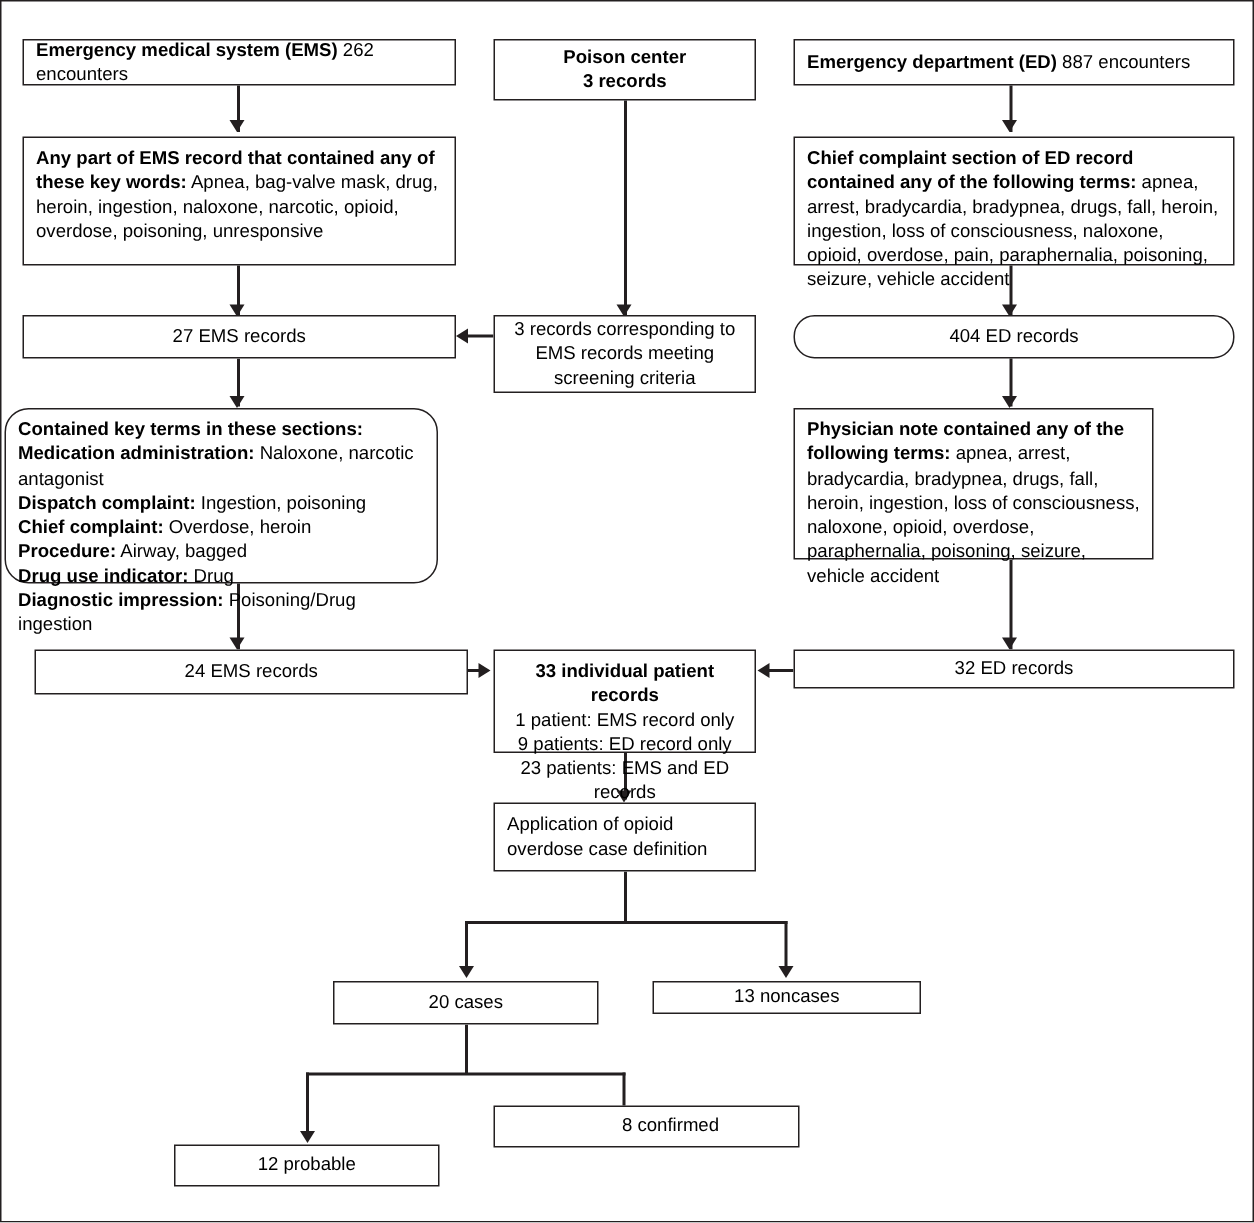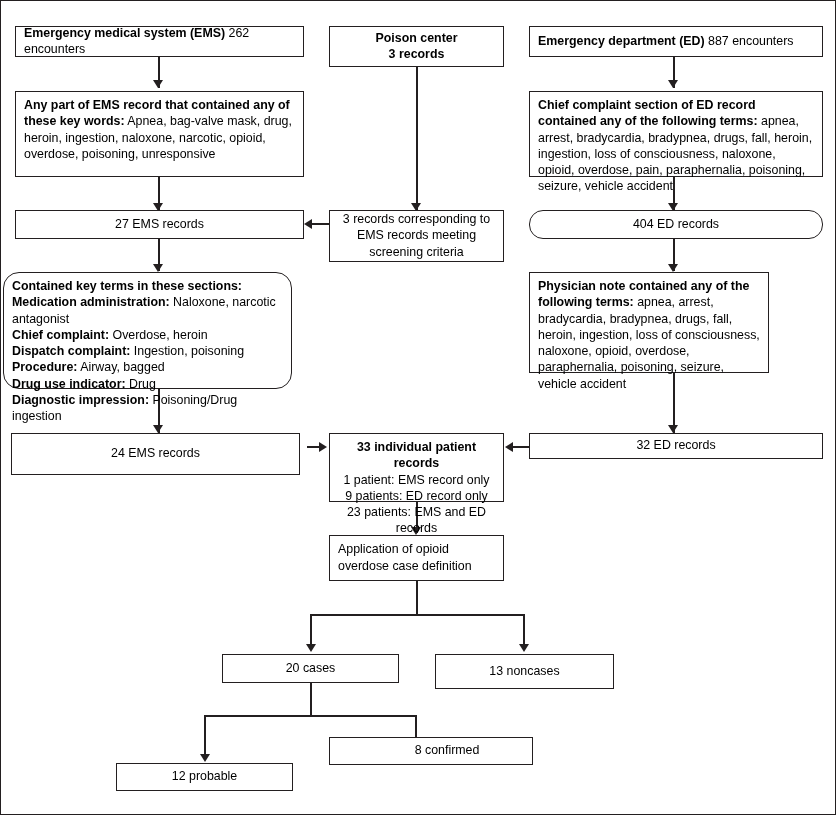--- a/index.html
+++ b/index.html
@@ -159,32 +159,32 @@
     <span>3 records corresponding to EMS records meeting screening criteria</span>
   </div>
 
   <div class="box center vcenter" style="left:528px; top:209px; width:294px; height:29px;border-radius:14px;">
     <span>404 ED records</span>
   </div>
 
   <div class="box left" style="left:2px; top:271px; width:289px; height:117px;border-radius:16px;">
     <span class="b lbl-line">Contained key terms in these sections:</span>
     <span class="lbl-line"><span class="b">Medication administration:</span><span> Naloxone, narcotic antagonist</span></span>
+    <span class="lbl-line"><span class="b">Dispatch complaint:</span><span> Ingestion, poisoning</span></span>
     <span class="lbl-line"><span class="b">Chief complaint:</span><span> Overdose, heroin</span></span>
-    <span class="lbl-line"><span class="b">Dispatch complaint:</span><span> Ingestion, poisoning</span></span>
     <span class="lbl-line"><span class="b">Procedure:</span><span> Airway, bagged</span></span>
     <span class="lbl-line"><span class="b">Drug use indicator:</span><span> Drug</span></span>
     <span class="lbl-line"><span class="b">Diagnostic impression:</span><span> Poisoning/Drug ingestion</span></span>
   </div>
 
   <div class="box left" style="left:528px; top:271px; width:240px; height:101px;">
     <span><span class="b">Physician note contained any of the following terms:</span><span> apnea, arrest, bradycardia, bradypnea, drugs, fall, heroin, ingestion, loss of consciousness, naloxone, opioid, overdose, paraphernalia, poisoning, seizure, vehicle accident</span></span>
   </div>
 
-  <div class="box center vcenter" style="left:10px; top:432px; width:289px; height:42px;justify-content:center;">
+  <div class="box center vcenter" style="left:22px; top:432px; width:289px; height:30px;justify-content:center;">
     <span>24 EMS records</span>
   </div>
 
   <div class="box center" style="left:328px; top:432px; width:175px; height:69px;">
     <span class="b lbl-line">33 individual patient records</span>
     <span class="lbl-line">1 patient: EMS record only</span>
     <span class="lbl-line">9 patients: ED record only</span>
     <span class="lbl-line">23 patients: EMS and ED records</span>
   </div>
 
@@ -193,21 +193,21 @@
   </div>
 
   <div class="box left vcenter" style="left:328px; top:534px; width:175px; height:46px;align-items:center;">
     <span>Application of opioid overdose case definition</span>
   </div>
 
   <div class="box center vcenter" style="left:221px; top:653px; width:177px; height:29px;">
     <span>20 cases</span>
   </div>
 
-  <div class="box center vcenter" style="left:434px; top:653px; width:179px; height:35px;justify-content:center;">
+  <div class="box center vcenter" style="left:434px; top:653px; width:179px; height:22px;justify-content:center;">
     <span>13 noncases</span>
   </div>
 
   <div class="box center vcenter" style="left:115px; top:762px; width:177px; height:28px;">
     <span>12 probable</span>
   </div>
 
   <div class="box center vcenter" style="left:328px; top:736px; width:204px; height:28px;padding-left:40px;">
     <span>8 confirmed</span>
   </div>

